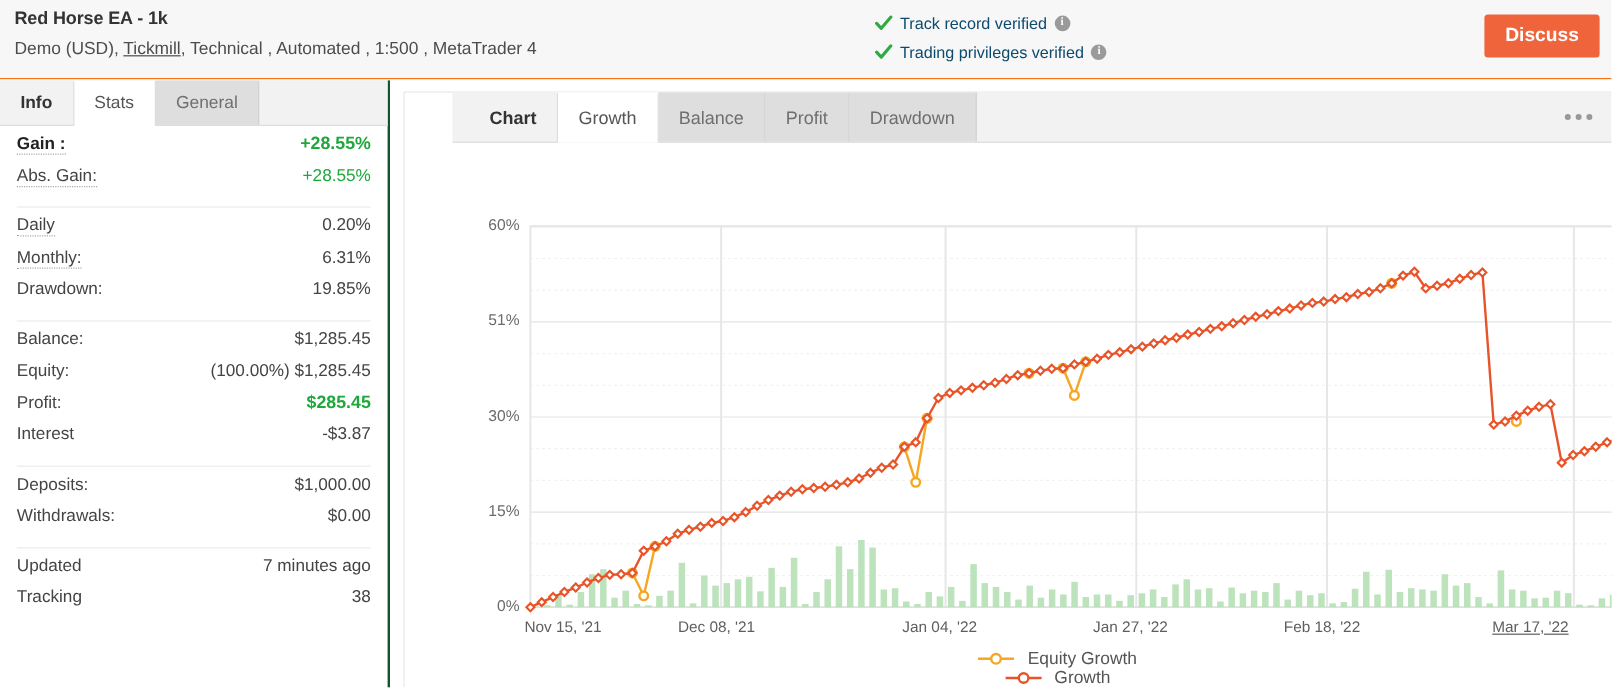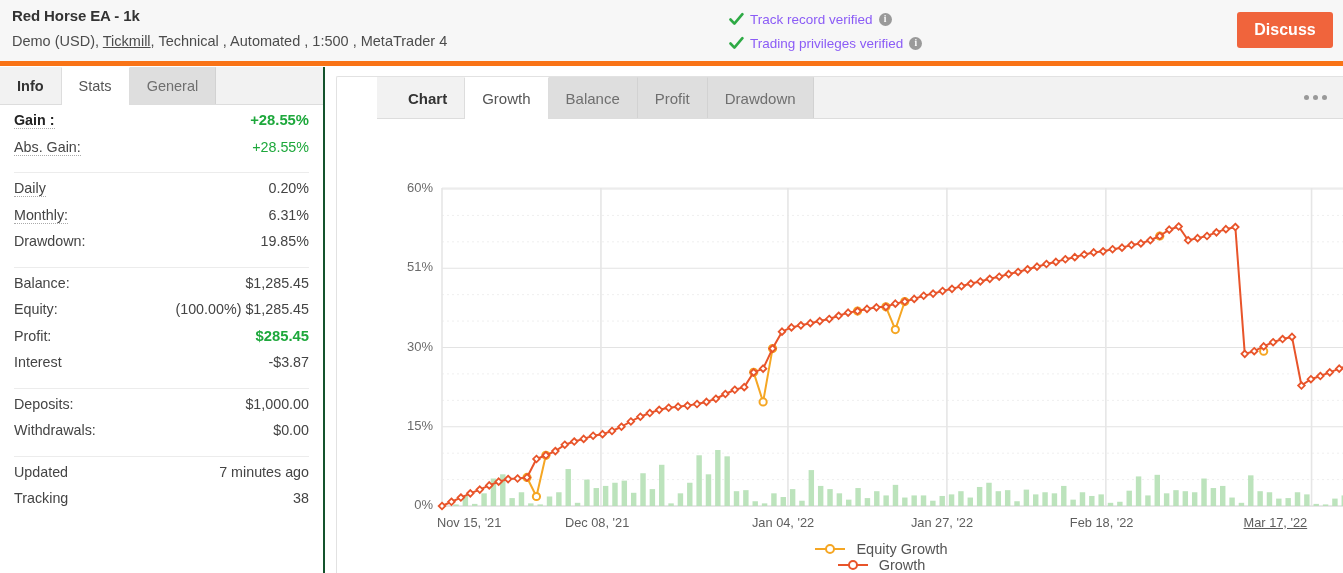--- a/index.html
+++ b/index.html
@@ -9,40 +9,40 @@
     background: #ffffff;
     font-family: "Liberation Sans", sans-serif;
     overflow: hidden;
   }
   .page { position: relative; width: 1343px; height: 573px; background: #fff; }
 
   
   .header {
     position: absolute; left: 0; top: 0; width: 1343px; height: 66px;
     background: #f7f7f7;
-    border-bottom: 5px solid #f97316;
+    border-bottom: 1px solid #f97316;
   }
   .hdr-left { position: absolute; left: 12px; top: 5px; }
   .acct-title {
     font-size: 15px; font-weight: bold; color: #333; line-height: 22px;
     letter-spacing: -0.1px;
   }
   .acct-sub {
     font-size: 14.5px; color: #4c4c4c; line-height: 22px; margin-top: 3px;
   }
   .acct-sub a { color: #4c4c4c; text-decoration: underline; }
 
   .hdr-verify { position: absolute; left: 729px; top: 8px; }
   .vrow { display: flex; align-items: center; height: 22px; margin-bottom: 2px; }
   .vcheck {
     width: 15px; height: 15px; margin-right: 6px; flex: 0 0 auto;
     position: relative; display: inline-block;
   }
   .vcheck svg { display: block; }
-  .vtext { font-size: 13.5px; color: #8b5cf6; }
+  .vtext { font-size: 13.5px; color: #0c4a6e; }
   .info-i {
     display: inline-block; width: 13px; height: 13px; border-radius: 50%;
     background: #9a9a9a; color: #fff; font-size: 9.5px; font-weight: bold;
     text-align: center; line-height: 13px; margin-left: 6px;
     font-family: "Liberation Serif", serif; vertical-align: 1px;
   }
 
   .discuss-btn {
     position: absolute; right: 10px; top: 12px;
     width: 96px; height: 36px; border: 0; border-radius: 3px;

